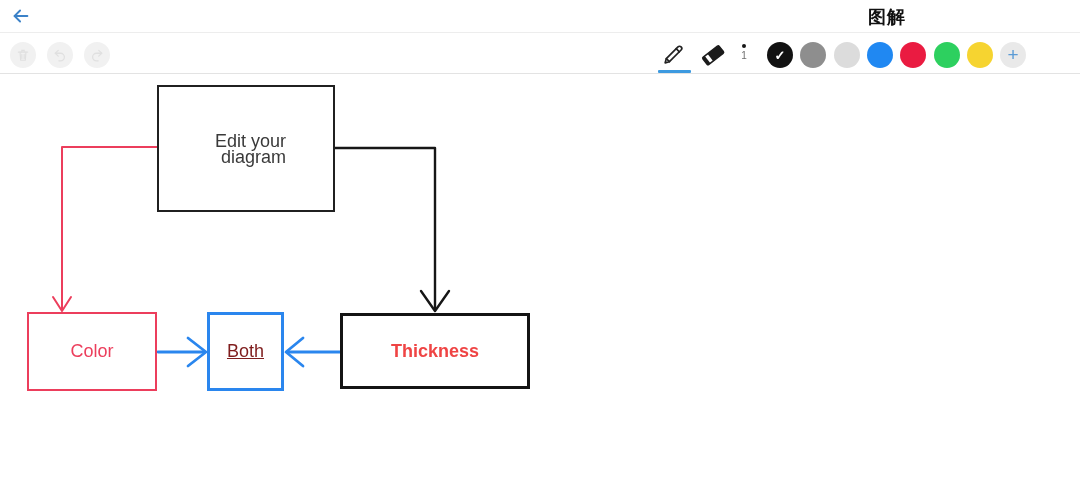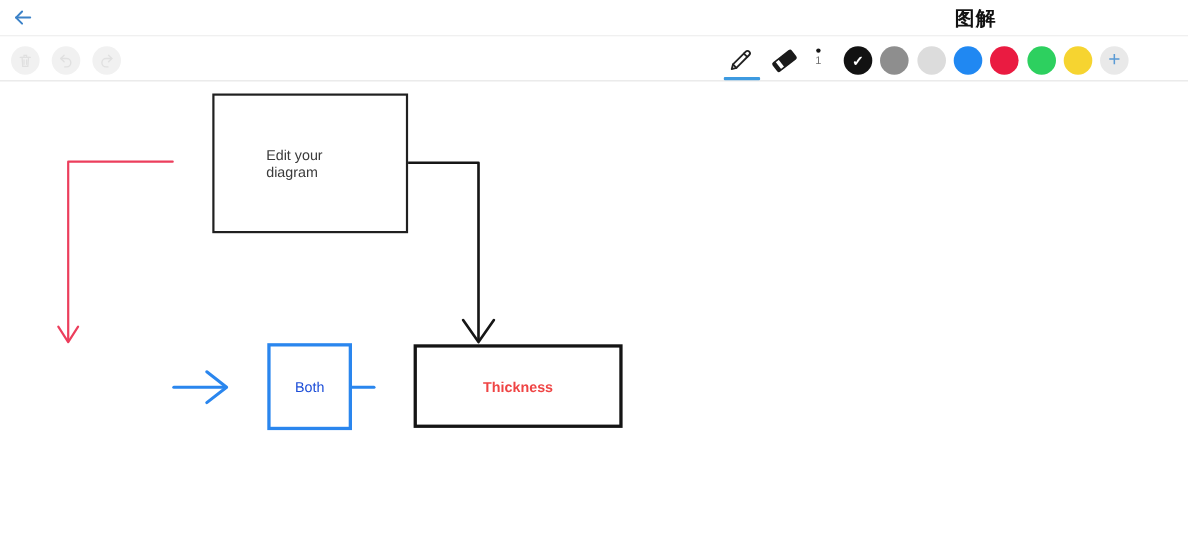--- a/index.html
+++ b/index.html
@@ -27,21 +27,21 @@
   .stroke-dot { width:4px; height:4px; border-radius:50%; background:#161616; margin-top:3px; }
   .stroke-val { font-size:10px; color:#6f6f6f; line-height:10px; }
   .swatch { position:absolute; top:8px; width:26px; height:26px; border-radius:50%;
             border:none; cursor:pointer; display:flex; align-items:center;
             justify-content:center; padding:0; }
   .swatch .check { color:#fff; font-size:13px; font-weight:700; }
   .swatch .plus { color:#5b9bd5; font-size:19px; font-weight:400; line-height:19px; margin-top:-2px; }
   .canvas { position:absolute; top:75px; left:0; width:1080px; height:414px; background:#fff; }
   .edges { position:absolute; left:0; top:0; pointer-events:none; }
   .node { position:absolute; display:flex; align-items:center; justify-content:center;
-          background:#fff; font-size:13px; text-align:left;margin-left:36px; }
+          background:#fff; font-size:18px; text-align:right; }
   .node-edit      { left:157px; top:10px;  width:178px; height:127px; border:2px solid; }
   .node-color     { left:27px;  top:237px; width:130px; height:79px;  border:2px solid; }
   .node-both      { left:207px; top:237px; width:77px;  height:79px;  border:3px solid; }
   .node-thickness { left:340px; top:238px; width:190px; height:76px;  border:3px solid; }
   .node-edit .lbl { width:80px; line-height:16px; }
 </style>
 </head>
 <body>
 
 <div class="titlebar">
@@ -140,19 +140,22 @@
     </g>
     <g fill="none" stroke-width="2.8" stroke-linecap="round" stroke-linejoin="round" stroke="#2a86ee">
       <line x1="340" y1="277" x2="288" y2="277"></line>
       <polyline points="303,263 286,277 303,291"></polyline>
     </g>
   </svg>
 
   <div class="node node-edit" style="border-color: rgb(32, 32, 32); color: rgb(58, 58, 58);">
     <span class="lbl">Edit your diagram</span>
   </div>
-  <div class="node node-both" style="border-color: rgb(42, 134, 238); color: #1d4ed8;">
+  <div class="node node-color" style="border-color: rgb(236, 62, 92); color: rgb(236, 62, 92);">
+    <span class="lbl">Color</span>
+  </div>
+  <div class="node node-both" style="border-color: rgb(42, 134, 238); color: #7f1d1d; text-decoration: underline;">
     <span class="lbl">Both</span>
   </div>
   <div class="node node-thickness" style="border-color: rgb(20, 20, 20); color: #ef4444; font-weight: bold;">
     <span class="lbl">Thickness</span>
   </div>
 </div>
 
 </body></html>

